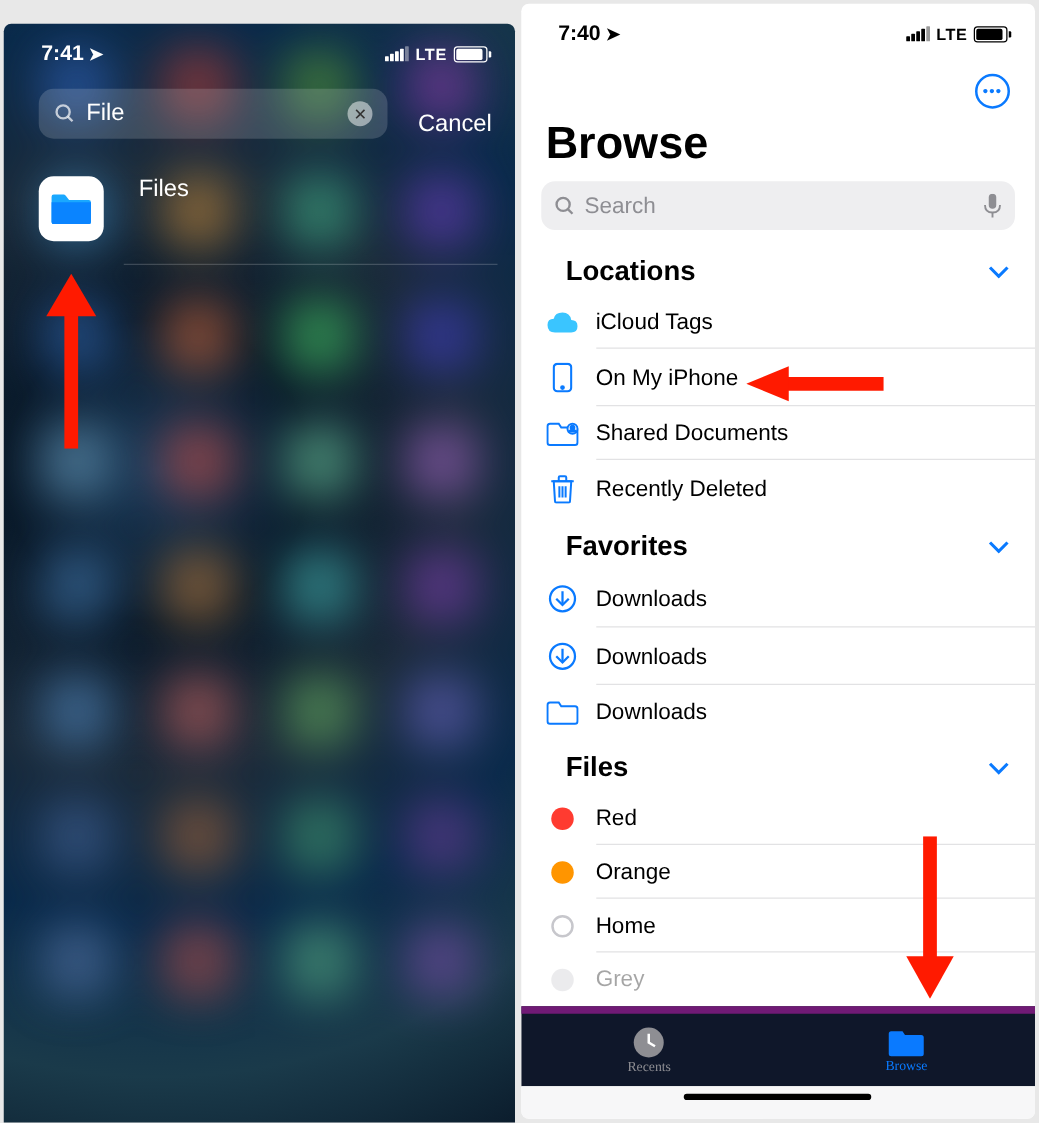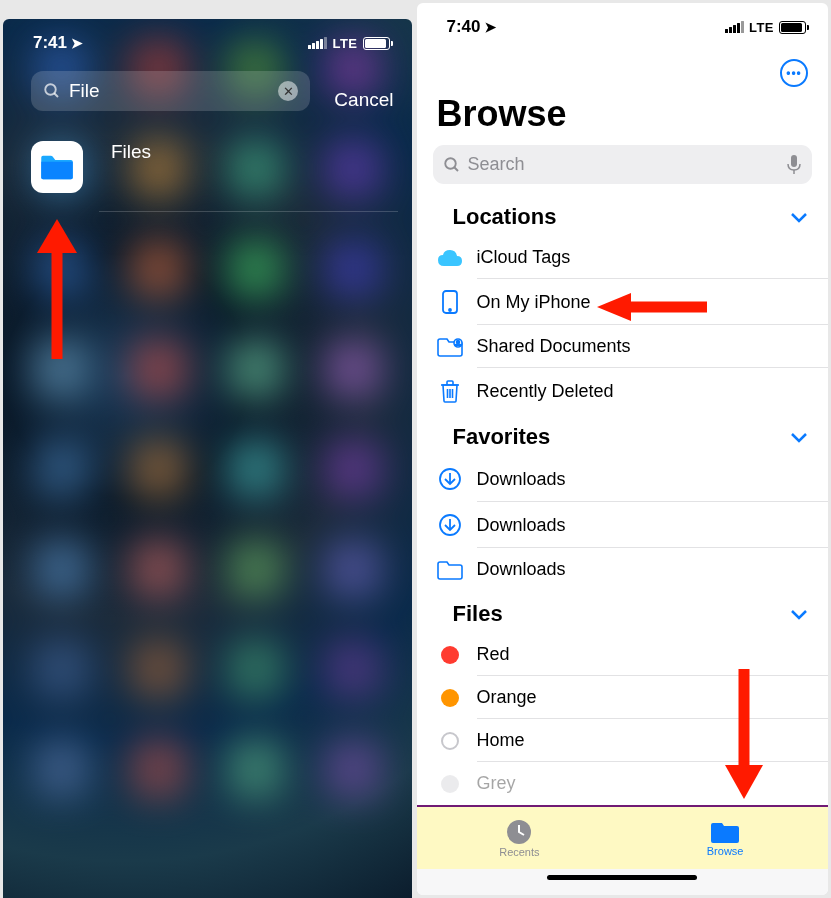--- a/index.html
+++ b/index.html
@@ -69,21 +69,21 @@
   .row { display:flex; align-items:center; gap:14px; padding:11px 20px; position:relative; }
   .row .icon-slot { width:26px; display:flex; justify-content:center; color:#0a7aff; }
   .row-label { font-size:18px; color:#000; }
   .row::after { content:""; position:absolute; left:60px; right:0; bottom:0; height:1px; background:#e2e2e4; }
   .row:last-child::after { display:none; }
   .section-gap { height:24px; }
 
   .tag-dot { width:18px; height:18px; border-radius:50%; }
   .tag-dot.outline { border:2px solid #c7c7cc; background:transparent; }
 
-  .tabbar { margin-top:auto; background:#fef9c3; border-top:2px solid #701a75; display:flex; height:64px; }
+  .tabbar { margin-top:auto; background:#0f172a; border-top:6px solid #701a75; display:flex; height:64px;font-family:Liberation Serif, serif; }
   .tab { flex:1; display:flex; flex-direction:column; align-items:center; justify-content:center; gap:1px; font-size:11px; color:#8e8e93; }
   .tab.active { color:#0a7aff; }
   .home-indicator { height:26px; background:#f7f7f8; display:flex; align-items:flex-start; justify-content:center; }
   .home-indicator div { width:150px; height:5px; background:#000; border-radius:3px; margin-top:6px; }
 
   .content-scroll { flex:1; overflow:hidden; display:flex; flex-direction:column; position:relative; }
 
   
   .arrow { position:absolute; z-index:10; pointer-events:none; }
 </style>

